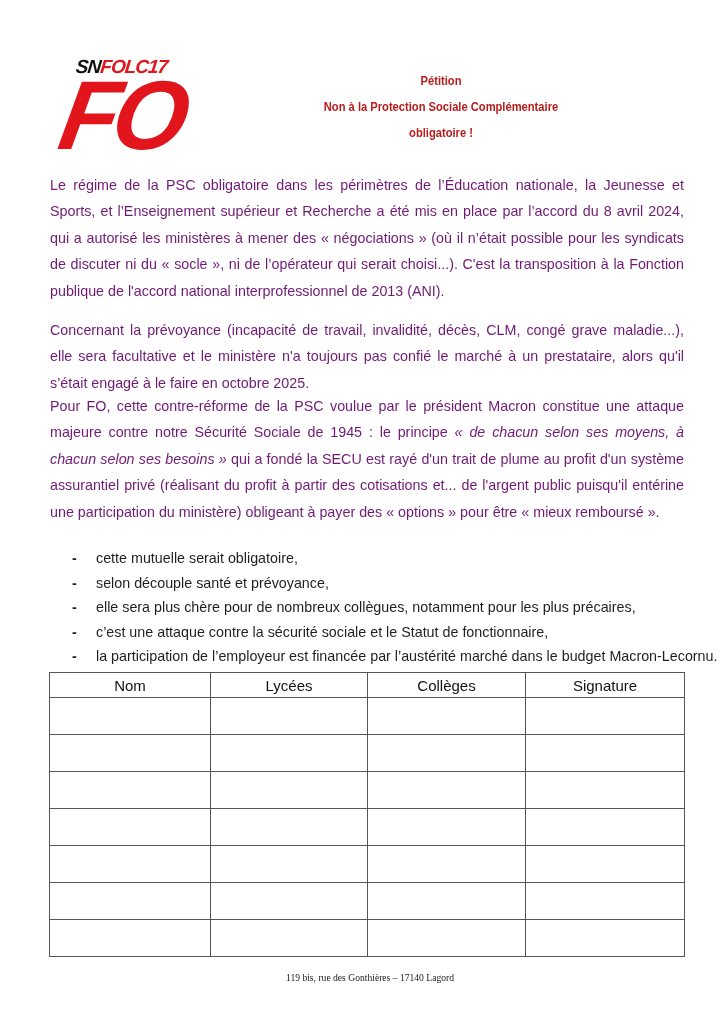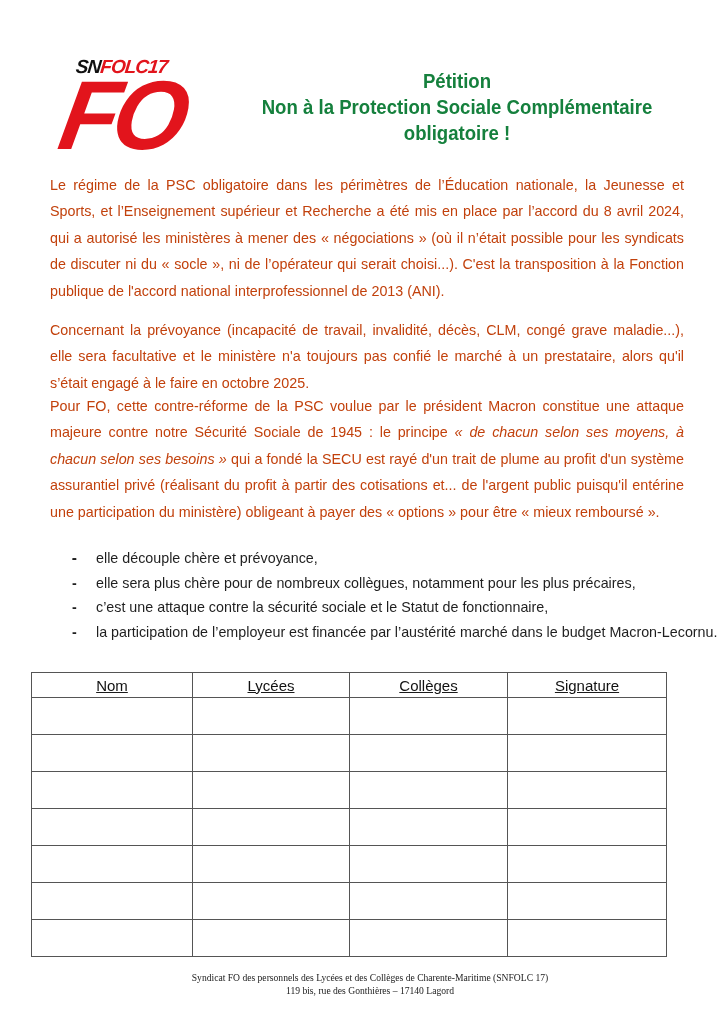--- a/index.html
+++ b/index.html
@@ -4,35 +4,35 @@
 <style>
   html, body { margin: 0; padding: 0; background: #ffffff; }
   body { width: 724px; height: 1023px; position: relative; overflow: hidden; font-family: "Liberation Sans", sans-serif; color: #1a1a1a; }
 
   .logo { position: absolute; left: 72px; top: 56px; width: 104px; height: 104px; }
   .logo-top { position: absolute; left: 4px; top: 0; font-family: "Liberation Sans", sans-serif; font-weight: bold; font-style: italic; font-size: 19px; letter-spacing: -1px; line-height: 22px; white-space: nowrap; transform: skewX(-6deg); }
   .logo-top .sn { color: #111111; }
   .logo-top .folc { color: #e2141c; }
   .logo-fo { position: absolute; left: -2px; top: 10px; font-family: "Liberation Sans", sans-serif; font-weight: bold; font-style: italic; font-size: 96px; line-height: 96px; color: #e2141c; letter-spacing: -6px; transform: scaleY(1.02) skewX(-10deg); transform-origin: left top; }
 
-  .title-block { position: absolute; left: 232px; top: 68px; width: 450px; text-align: center; font-weight: bold; font-size: 20px; line-height: 26px; color: #15803d; }
+  .title-block { position: absolute; left: 216px; top: 68px; width: 450px; text-align: center; font-weight: bold; font-size: 12px; line-height: 26px; color: #b91c1c; }
   .title-block div { font-family: "Liberation Sans", sans-serif; transform: scaleX(0.93); }
 
-  .body-text { position: absolute; left: 50px; width: 634px; font-size: 14.3px; line-height: 26.4px; text-align: justify; color: #c2410c; }
+  .body-text { position: absolute; left: 50px; width: 634px; font-size: 14.3px; line-height: 26.4px; text-align: justify; color: #701a75; }
   .body-text p { margin: 0; }
   .body-text em { font-style: italic; }
   .p1 { top: 172px; }
   .p2 { top: 317px; }
   .p3 { top: 393px; }
 
   .list { position: absolute; left: 50px; top: 546px; width: 640px; margin: 0; padding: 0; list-style: none; font-size: 14.3px; line-height: 24.6px; color: #1f1f1f; }
   .list li { position: relative; padding-left: 46px; white-space: nowrap; }
   .list li .dash { position: absolute; left: 22px; top: 0; font-weight: bold; }
 
-  table.sign { position: absolute; left: 31px; top: 672px; width: 635px; border-collapse: collapse; table-layout: fixed; text-decoration: underline; }
+  table.sign { position: absolute; left: 49px; top: 672px; width: 635px; border-collapse: collapse; table-layout: fixed; }
   table.sign th, table.sign td { border: 1.3px solid #555; padding: 0; }
   table.sign th { height: 24px; font-weight: normal; font-size: 15px; text-align: center; color: #111; }
   table.sign td { height: 36px; }
   table.sign col.c1 { width: 161px; }
   table.sign col.c2 { width: 157px; }
   table.sign col.c3 { width: 158px; }
   table.sign col.c4 { width: 159px; }
 
   .footer { position: absolute; left: 120px; top: 972px; width: 500px; text-align: center; font-family: "Liberation Serif", serif; font-size: 9.6px; line-height: 12.6px; color: #222; }
   .footer div { white-space: nowrap; }
@@ -57,22 +57,22 @@
 
 <div class="body-text p2">
   <p>Concernant la prévoyance (incapacité de travail, invalidité, décès, CLM, congé grave maladie...), elle sera facultative et le ministère n'a toujours pas confié le marché à un prestataire, alors qu'il s’était engagé à le faire en octobre 2025.</p>
 </div>
 
 <div class="body-text p3">
   <p><span>Pour FO, cette contre-réforme de la PSC voulue par le président Macron constitue une attaque majeure contre notre Sécurité Sociale de 1945 : le principe </span><em>« de chacun selon ses moyens, à chacun selon ses besoins »</em><span> qui a fondé la SECU est rayé d'un trait de plume au profit d'un système assurantiel privé (réalisant du profit à partir des cotisations et... de l'argent public puisqu'il entérine une participation du ministère) obligeant à payer des « options » pour être « mieux remboursé ».</span></p>
 </div>
 
 <ul class="list">
-  <li><span class="dash">-</span></li>
-  <li><span class="dash">-</span><span>elle découple chère et prévoyance,</span></li>
+  <li><span class="dash">-</span><span>cette mutuelle serait obligatoire,</span></li>
+  <li><span class="dash">-</span><span>selon découple santé et prévoyance,</span></li>
   <li><span class="dash">-</span><span>elle sera plus chère pour de nombreux collègues, notamment pour les plus précaires,</span></li>
   <li><span class="dash">-</span><span>c’est une attaque contre la sécurité sociale et le Statut de fonctionnaire,</span></li>
   <li><span class="dash">-</span><span>la participation de l’employeur est financée par l’austérité marché dans le budget Macron-Lecornu.</span></li>
 </ul>
 
 <table class="sign">
   <colgroup>
       <col class="c1">
       <col class="c2">
       <col class="c3">
@@ -126,15 +126,14 @@
     <tr>
         <td></td>
         <td></td>
         <td></td>
         <td></td>
       </tr>
   </tbody>
 </table>
 
 <div class="footer">
-  <div>Syndicat FO des personnels des Lycées et des Collèges de Charente-Maritime (SNFOLC 17)</div>
   <div>119 bis, rue des Gonthières – 17140 Lagord</div>
 </div>
 
 </body></html>

